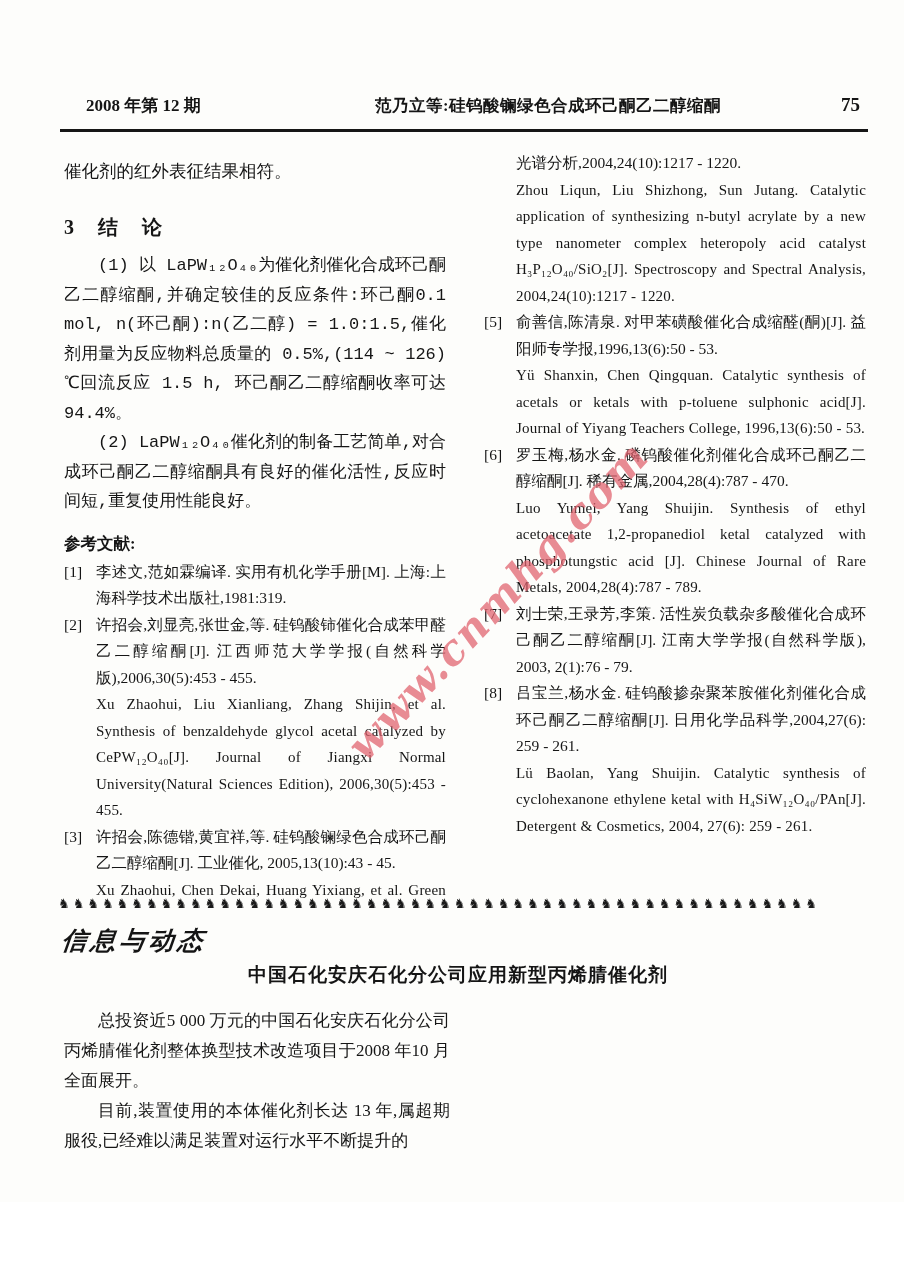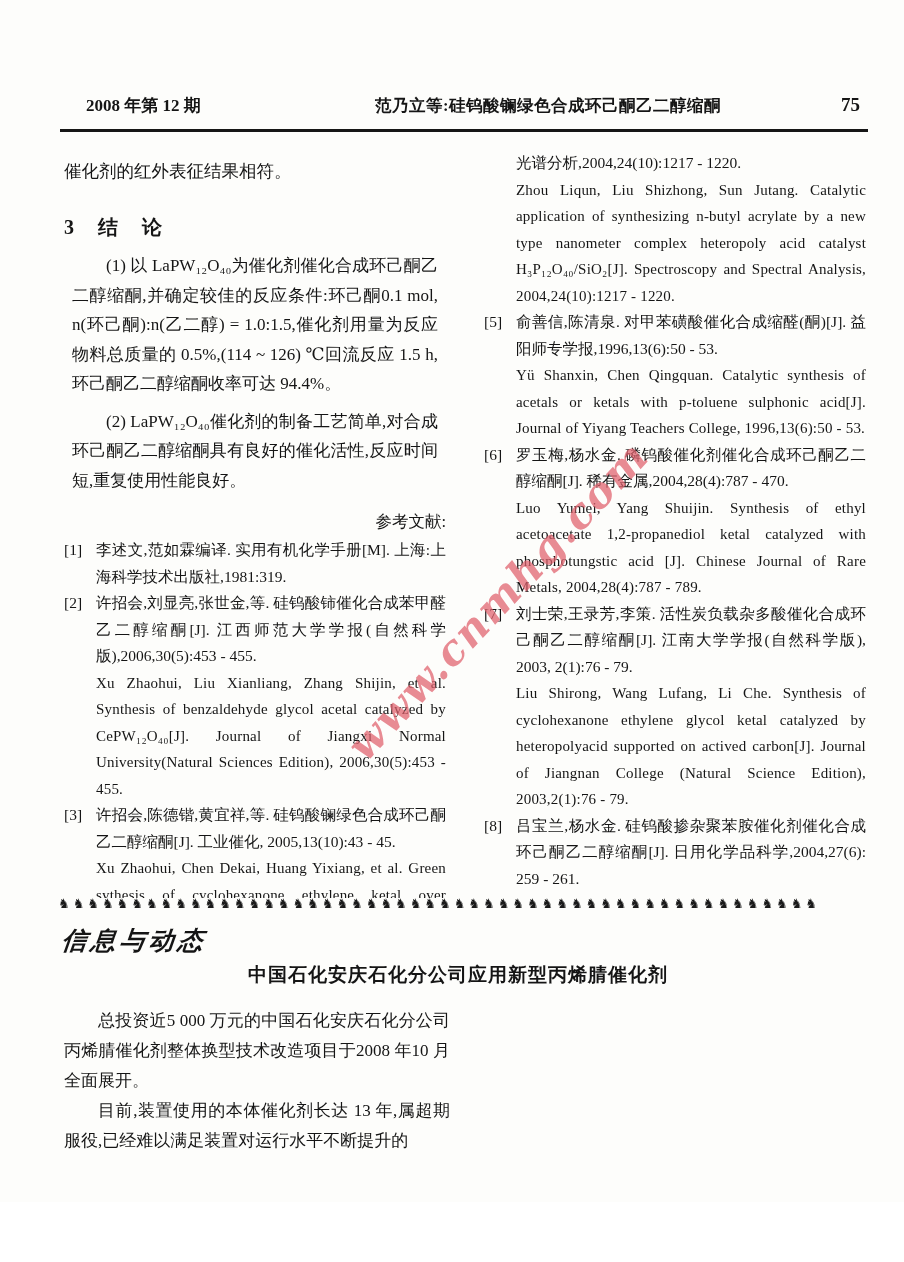--- a/index.html
+++ b/index.html
@@ -11,22 +11,22 @@
   .header{position:absolute;top:94px;left:86px;right:44px;display:flex;align-items:baseline;}
   .header .issue{width:210px;font-size:17px;font-weight:600;}
   .header .running-title{flex:1;text-align:center;font-size:16.5px;font-weight:600;letter-spacing:.5px;}
   .header .pageno{width:60px;text-align:right;font-size:19px;font-weight:700;}
   .header-rule{position:absolute;top:129px;left:60px;right:36px;border-top:3px solid #161616;}
   
   .columns{position:absolute;top:150px;left:64px;width:802px;display:flex;gap:38px;height:748px;overflow:hidden;}
   .col{width:386px;}
   .lead{margin:6px 0 0 0;font-size:17.5px;line-height:30px;}
   .conclusion-heading{margin:28px 0 10px 0;font-size:20px;font-weight:700;letter-spacing:2px;}
-  .body-p{margin:8px;font-size:17px;line-height:29.5px;text-indent:2em;text-align:justify;}
-  .refs-heading{margin:16px 0 4px 0;font-size:16.5px;font-weight:400;text-align:right;}
+  .body-p{margin:0;font-size:17px;line-height:29.5px;text-indent:2em;text-align:justify;font-family:Liberation Mono, monospace;}
+  .refs-heading{margin:16px 0 4px 0;font-size:16.5px;font-weight:700;}
   .ref-list{font-size:15.5px;}
   .ref-item{position:relative;padding-left:32px;line-height:26.5px;text-align:justify;}
   .ref-item .ref-label{position:absolute;left:0;top:0;}
   .ref-item.en{font-size:15px;letter-spacing:.2px;}
   .ref-text{white-space:normal;}
   
   .ornament-row{position:absolute;top:896px;left:58px;right:50px;font-size:13px;letter-spacing:3px;
     white-space:nowrap;overflow:hidden;color:#1a1a1a;font-family:"DejaVu Sans",sans-serif;}
   .news-logo{position:absolute;top:924px;left:62px;font-size:25px;font-weight:700;font-style:italic;
     transform:skewX(-6deg);letter-spacing:4px;}
@@ -101,23 +101,20 @@
             <span class="ref-label">[6]</span>
             <div class="ref-text">罗玉梅,杨水金. 磷钨酸催化剂催化合成环己酮乙二醇缩酮[J]. 稀有金属,2004,28(4):787 - 470.</div>
           </div>
           <div class="ref-item en">
             <div class="ref-text">Luo Yumei, Yang Shuijin. Synthesis of ethyl acetoacetate 1,2-propanediol ketal catalyzed with phosphotungstic acid [J]. Chinese Journal of Rare Metals, 2004,28(4):787 - 789.</div>
           </div>
           <div class="ref-item">
             <span class="ref-label">[7]</span>
             <div class="ref-text">刘士荣,王录芳,李策. 活性炭负载杂多酸催化合成环己酮乙二醇缩酮[J]. 江南大学学报(自然科学版), 2003, 2(1):76 - 79.</div>
           </div>
-          <div class="ref-item en">
-            <div class="ref-text">Liu Shirong, Wang Lufang, Li Che. Synthesis of cyclohexanone ethylene glycol ketal catalyzed by heteropolyacid supported on actived carbon[J]. Journal of Jiangnan College (Natural Science Edition), 2003,2(1):76 - 79.</div>
-          </div>
           <div class="ref-item">
             <span class="ref-label">[8]</span>
             <div class="ref-text">吕宝兰,杨水金. 硅钨酸掺杂聚苯胺催化剂催化合成环己酮乙二醇缩酮[J]. 日用化学品科学,2004,27(6): 259 - 261.</div>
           </div>
           <div class="ref-item en">
             <div class="ref-text">Lü Baolan, Yang Shuijin. Catalytic synthesis of cyclohexanone ethylene ketal with H₄SiW₁₂O₄₀/PAn[J]. Detergent &amp; Cosmetics, 2004, 27(6): 259 - 261.</div>
           </div>
         </div>
     </div>
   </div>

